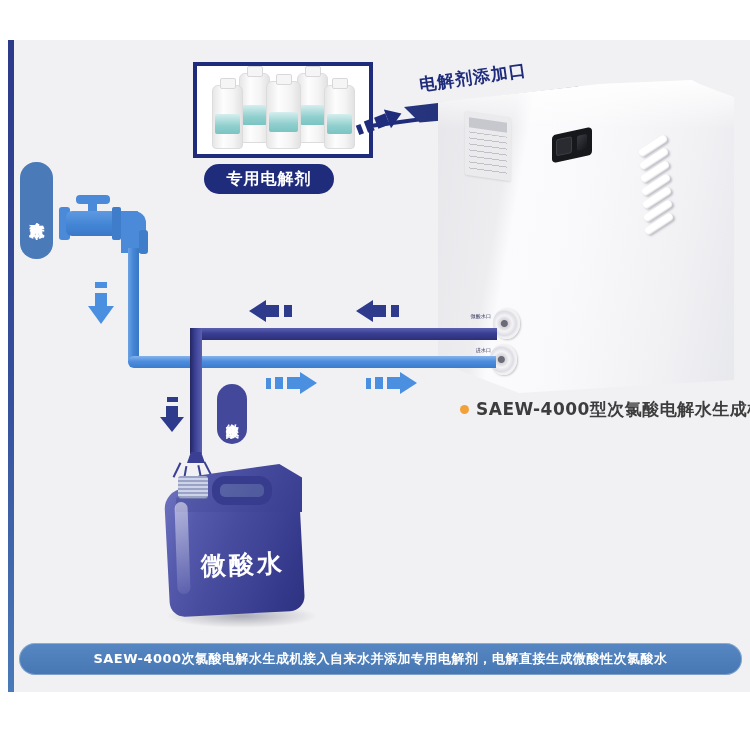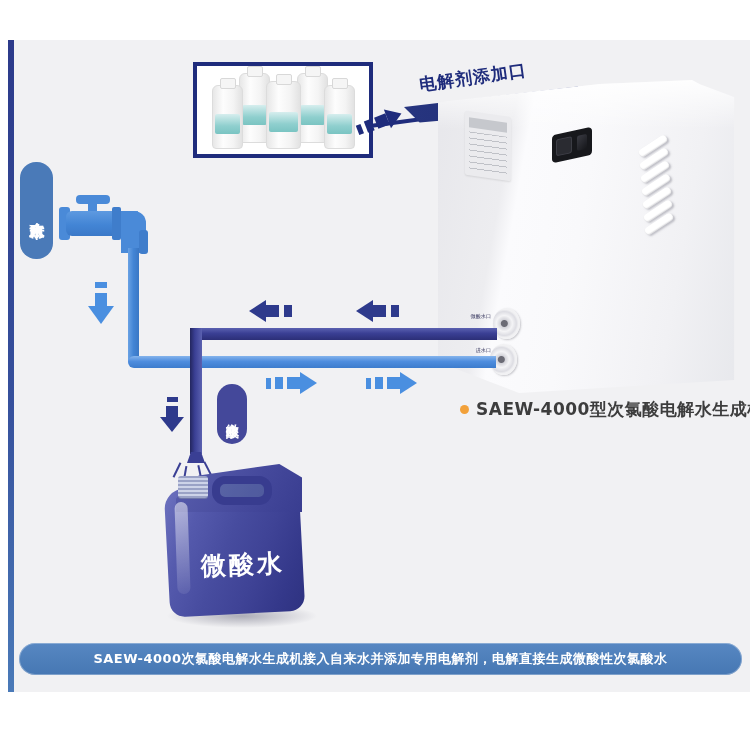--- a/index.html
+++ b/index.html
@@ -163,20 +163,21 @@
   <div class="abs bg-gray"></div>
   <div class="abs side-bar"></div>
 
   <div class="abs bottle-box">
     <div class="bottle"></div>
     <div class="bottle back"></div>
     <div class="bottle big"></div>
     <div class="bottle back"></div>
     <div class="bottle"></div>
   </div>
+  <div class="abs hpill">专用电解剂</div>
 
   <div class="abs feed-line"></div>
   <div class="abs inlet-band"></div>
   <div class="abs flow arr-diag deep">
     <div class="d1"></div>
       <div class="d2"></div>
       <div class="stem"></div>
       <div class="tri-r"></div>
   </div>
   <div class="abs inlet-label">电解剂添加口</div>

